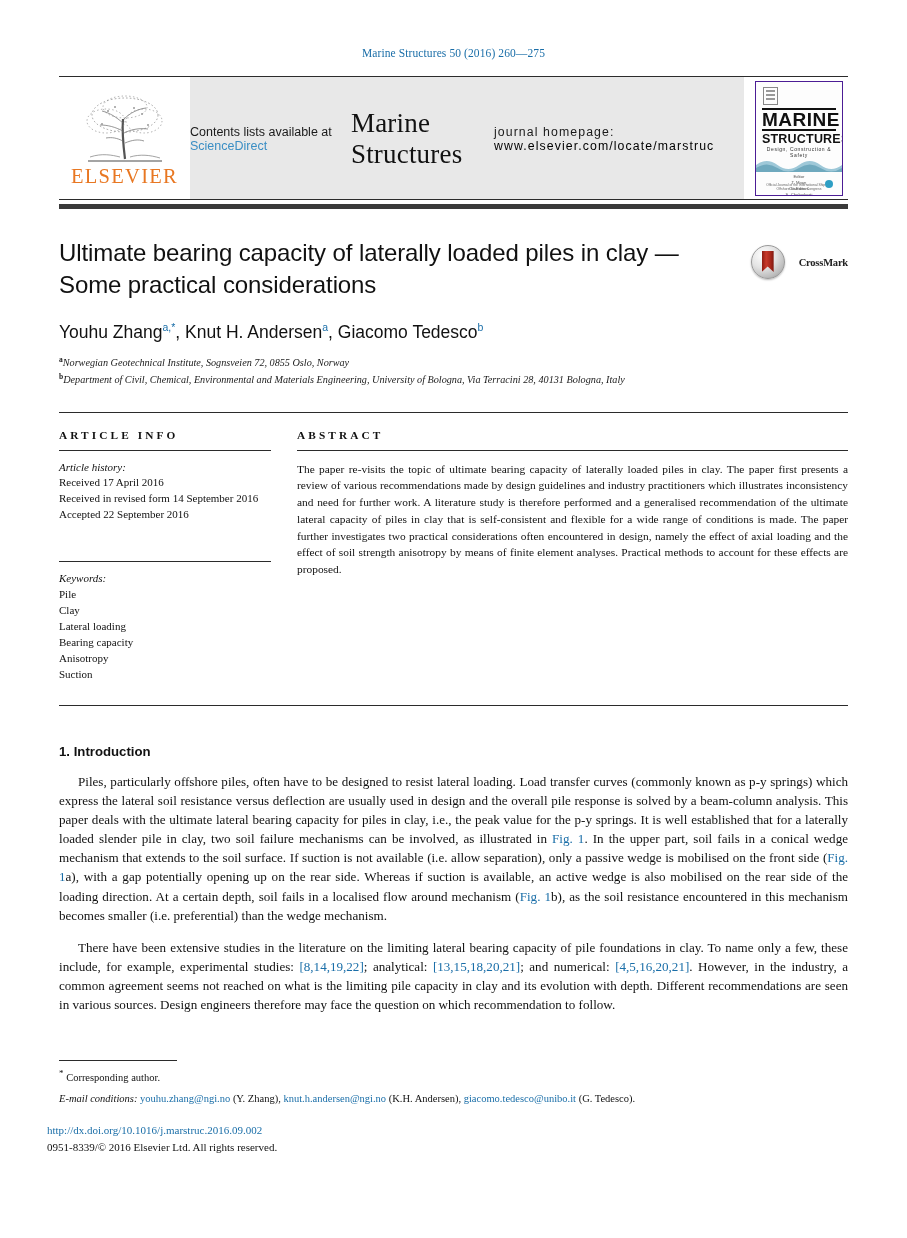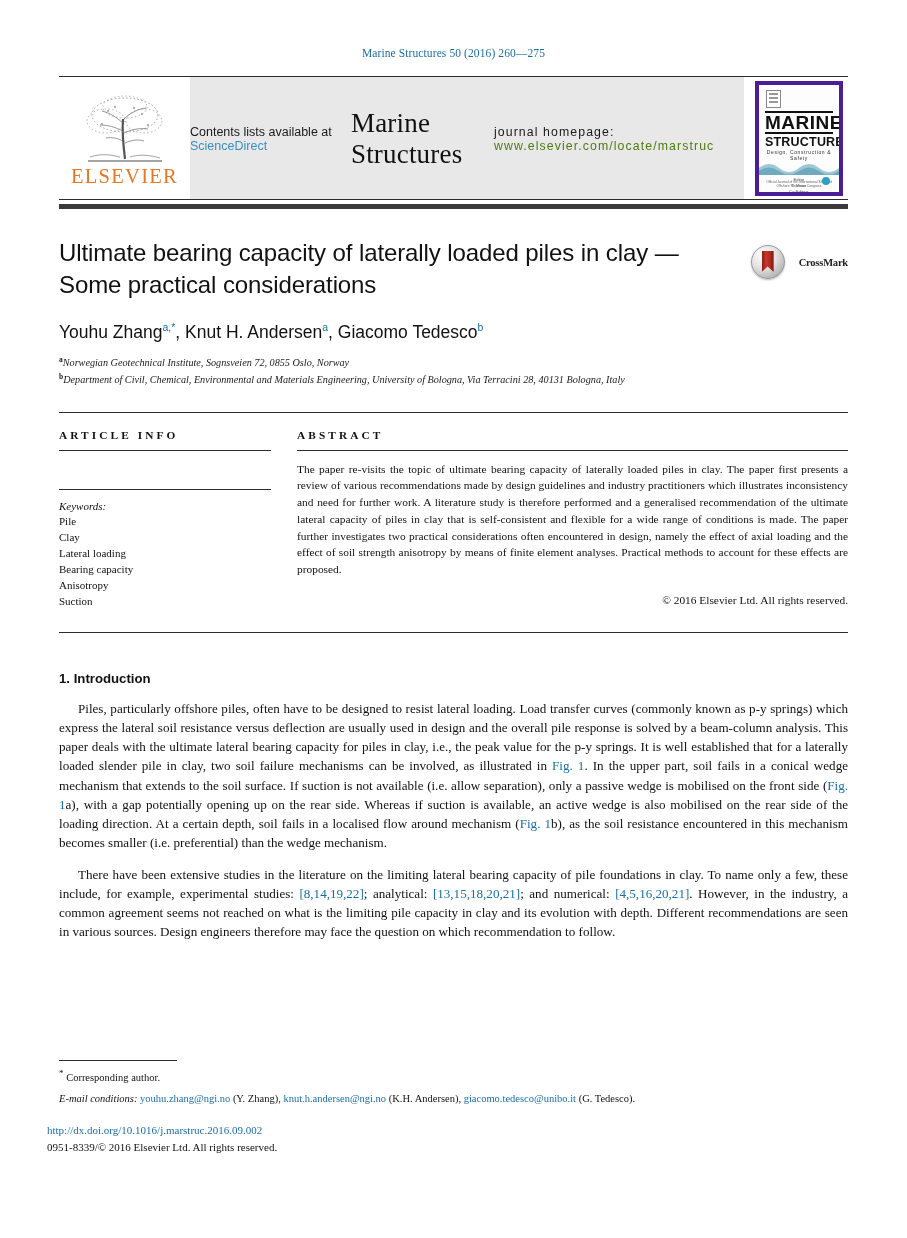--- a/index.html
+++ b/index.html
@@ -73,33 +73,33 @@
     font-size: 27px;
     color: #111;
     letter-spacing: .2px;
   }
   .homepage-line {
     font-family: "Liberation Sans", sans-serif;
     font-size: 12.3px;
     color: #1a1a1a;
     letter-spacing: 1.1px;
   }
-  .homepage-line .url { color: #4d7c0f; }
+  .homepage-line .url { color: #000000; }
   .cover-cell {
     width: 104px;
     flex: 0 0 104px;
     display: flex;
     align-items: center;
     justify-content: center;
     background: #fff;
     padding-left: 6px;
   }
   .cover-thumb {
     width: 88px; height: 115px;
-    border: 4px solid #4c1d95;
+    border: 1px solid #4c1d95;
     background: #fdfdfd;
     position: relative;
     overflow: hidden;
   }
   .cov-box { position:absolute; left:7px; top:5px; width:15px; height:18px; border:1px solid #888; }
   .cov-box i { display:block; height:2px; background:#999; margin:2px 2px 0 2px; }
   .cov-marine {
     position:absolute; left:6px; top:26px; right:6px;
     font-family:"Liberation Sans", sans-serif; font-weight:bold;
     font-size:19px; letter-spacing:.5px; color:#111;
@@ -360,37 +360,42 @@
       </div>
     </div>
   </div>
 
   <div class="rule-thin"></div>
 
   <div class="info-abstract">
     <div class="col-info">
       <div class="sec-head">ARTICLE INFO</div>
       <div class="sec-underline"></div>
+      <div class="info-group">
+        <div class="lbl">Article history:</div>
+        <div class="val">Received 17 April 2016</div>
+        <div class="val">Received in revised form 14 September 2016</div>
+        <div class="val">Accepted 22 September 2016</div>
+      </div>
       <div class="kw-rule"></div>
       <div class="info-group">
         <div class="lbl">Keywords:</div>
         <div class="val">Pile</div>
         <div class="val">Clay</div>
         <div class="val">Lateral loading</div>
         <div class="val">Bearing capacity</div>
         <div class="val">Anisotropy</div>
         <div class="val">Suction</div>
       </div>
     </div>
 
     <div class="col-abs">
       <div class="sec-head">ABSTRACT</div>
       <div class="sec-underline"></div>
       <div class="abs-body">The paper re-visits the topic of ultimate bearing capacity of laterally loaded piles in clay. The paper first presents a review of various recommendations made by design guidelines and industry practitioners which illustrates inconsistency and need for further work. A literature study is therefore performed and a generalised recommendation of the ultimate lateral capacity of piles in clay that is self-consistent and flexible for a wide range of conditions is made. The paper further investigates two practical considerations often encountered in design, namely the effect of axial loading and the effect of soil strength anisotropy by means of finite element analyses. Practical methods to account for these effects are proposed.</div>
-      <div class="abs-copy">© 2016 Elsevier Ltd. All rights reserved.</div>
     </div>
   </div>
 
   <div class="rule-close"></div>
 
   <div class="body-sec">
     <h2 class="sec-title">1. Introduction</h2>
 
     <p class="body-p"><span>Piles, particularly offshore piles, often have to be designed to resist lateral loading. Load transfer curves (commonly known as p-y springs) which express the lateral soil resistance versus deflection are usually used in design and the overall pile response is solved by a beam-column analysis. This paper deals with the ultimate lateral bearing capacity for piles in clay, i.e., the peak value for the p-y springs. It is well established that for a laterally loaded slender pile in clay, two soil failure mechanisms can be involved, as illustrated in </span><span class="link">Fig. 1</span><span>. In the upper part, soil fails in a conical wedge mechanism that extends to the soil surface. If suction is not available (i.e. allow separation), only a passive wedge is mobilised on the front side (</span><span class="link">Fig. 1</span><span>a), with a gap potentially opening up on the rear side. Whereas if suction is available, an active wedge is also mobilised on the rear side of the loading direction. At a certain depth, soil fails in a localised flow around mechanism (</span><span class="link">Fig. 1</span><span>b), as the soil resistance encountered in this mechanism becomes smaller (i.e. preferential) than the wedge mechanism.</span></p>
 

